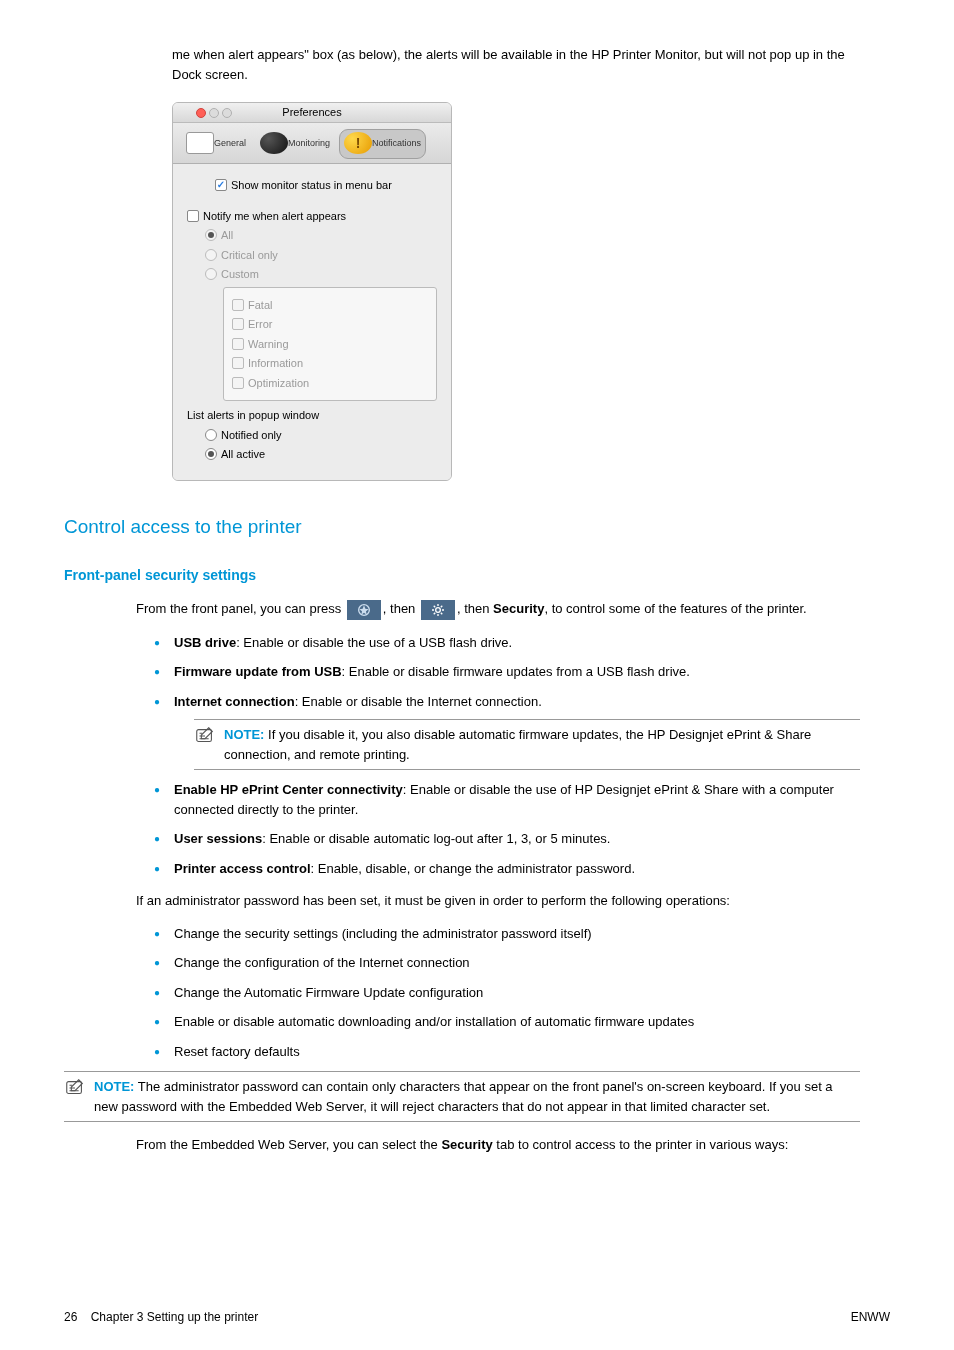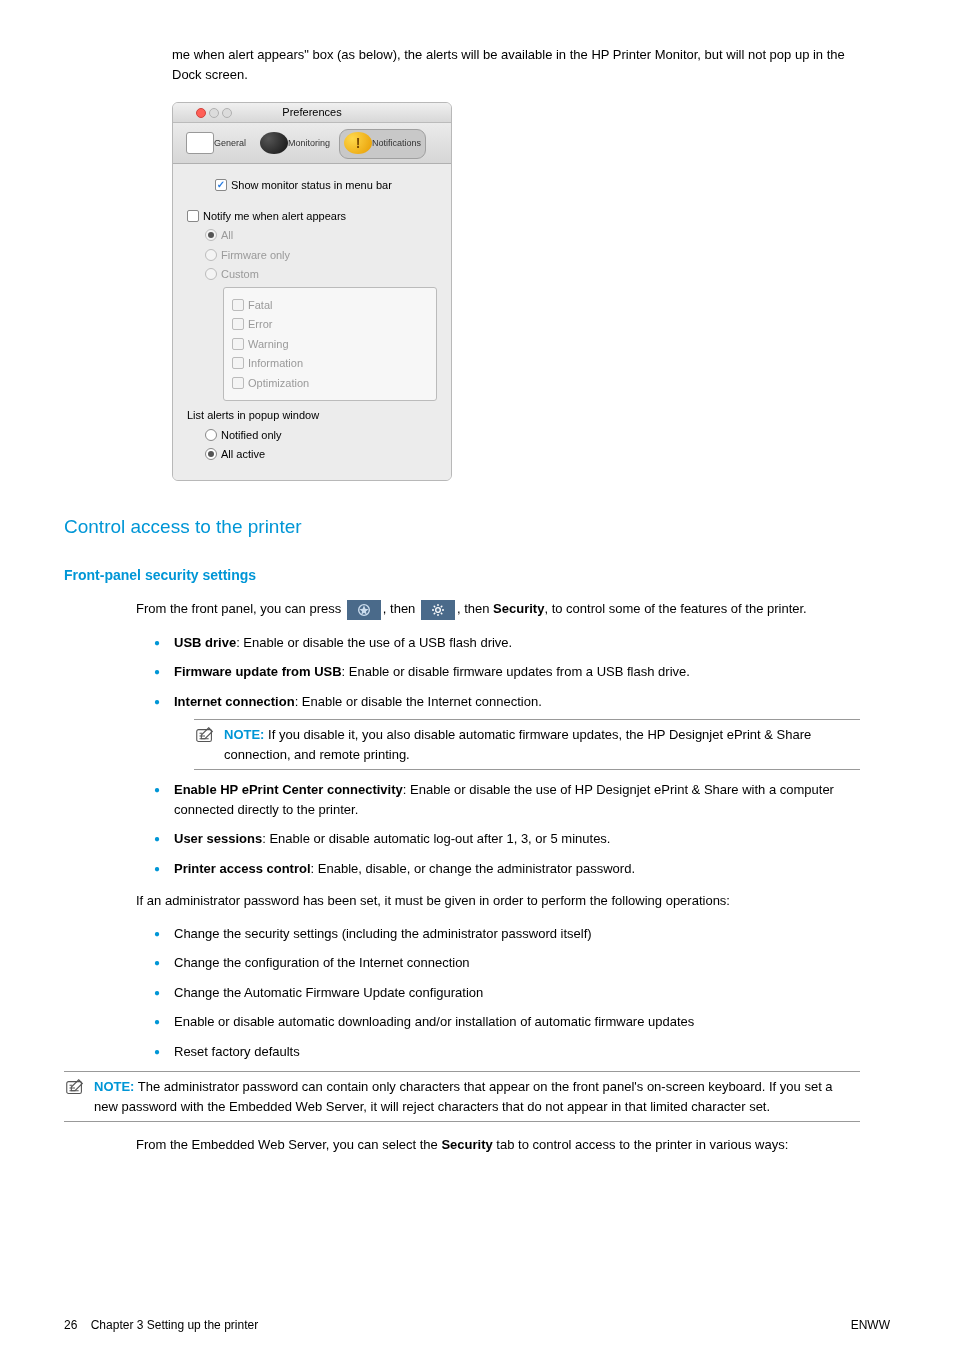--- a/index.html
+++ b/index.html
@@ -127,21 +127,21 @@
     margin:8px 0 10px 0;
     display:flex;
     gap:8px;
     justify-content:space-between;
   }
   .note-box.nested { margin-left:20px; }
   .note-icon { flex-shrink:0; width:22px; height:22px; }
   .note-label { color:#0096d6; font-weight:bold; }
   .footer {
     position:absolute;
-    left:64px; right:64px; bottom:16px;
+    left:64px; right:64px; bottom:24px;
     display:flex; justify-content:space-between;
     font-size:12px;
   }
 </style>
 </head>
 <body>
 
 <div class="page">
 
   <div class="intro">me when alert appears" box (as below), the alerts will be available in the HP Printer Monitor, but will not pop up in the Dock screen.</div>
@@ -178,21 +178,21 @@
       <div class="cb-row">
         <span class="cb"></span>
         <span>Notify me when alert appears</span>
       </div>
       <div class="cb-row indent-1 grey">
         <span class="rb checked disabled"></span>
         <span>All</span>
       </div>
       <div class="cb-row indent-1 grey">
         <span class="rb disabled"></span>
-        <span>Firmware only</span>
+        <span>Critical only</span>
       </div>
       <div class="cb-row indent-1 grey">
         <span class="rb disabled"></span>
         <span>Custom</span>
       </div>
       <div class="inner-box grey">
         <div class="cb-row">
             <span class="cb disabled"></span>
             <span>Fatal</span>
           </div>

